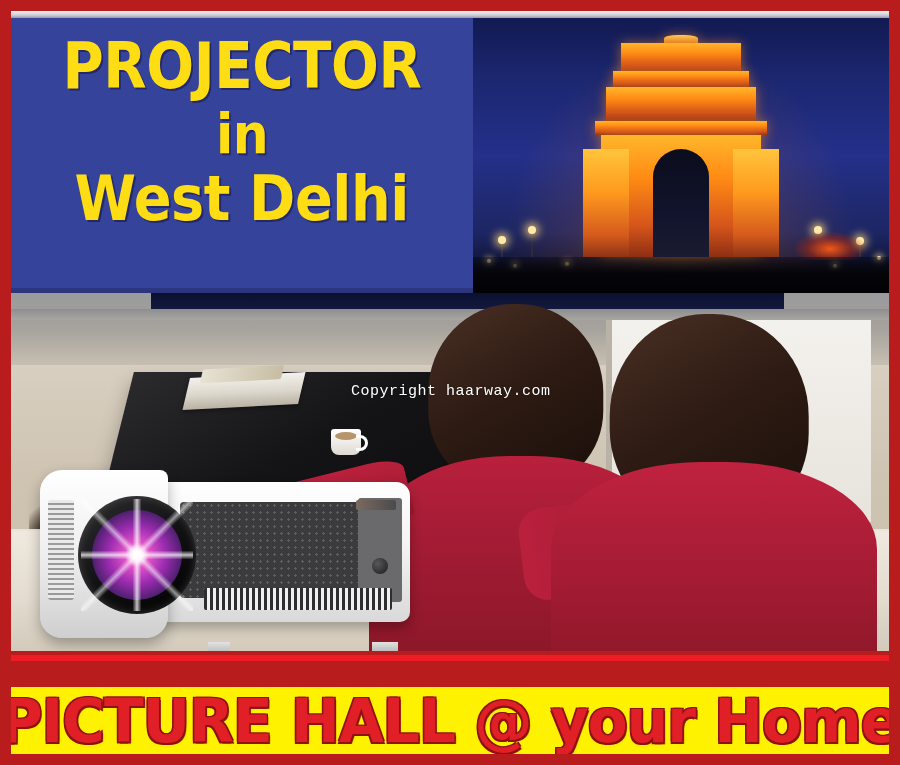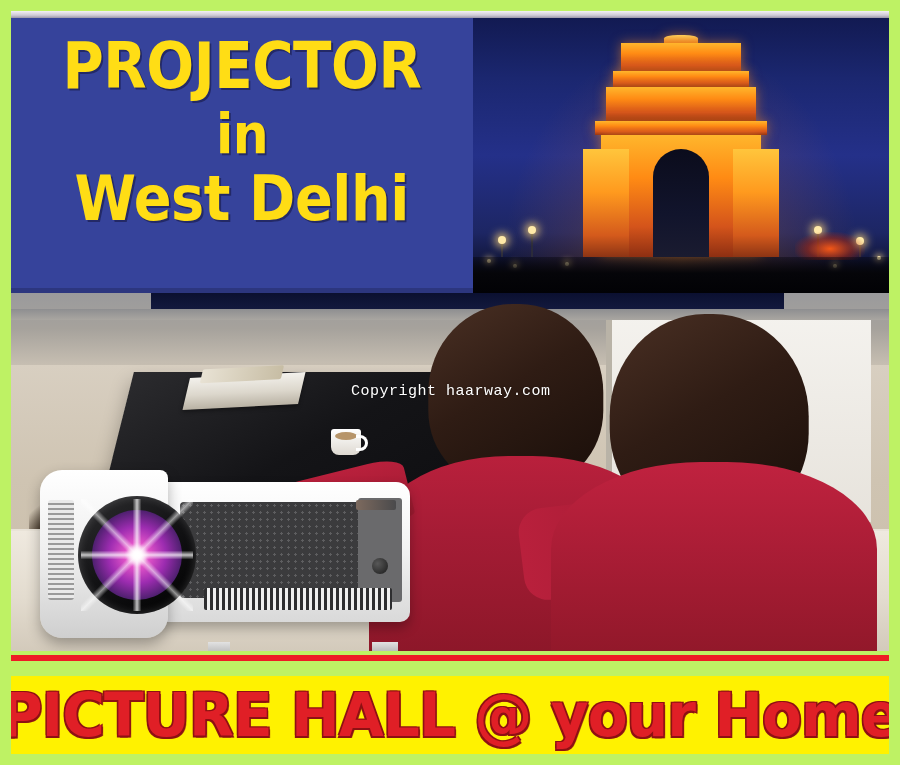--- a/index.html
+++ b/index.html
@@ -2,21 +2,21 @@
 <html><head>
 <meta charset="utf-8">
 <style>
   * { margin:0; padding:0; box-sizing:border-box; }
   html,body { background:#ffffff; }
   body { font-family:"Liberation Sans", sans-serif; }
 
   #poster {
     position:relative;
     width:900px; height:765px;
-    background:#bef264;
+    background:#b91c1c;
     overflow:hidden;
   }
 
   
   .top-section {
     position:absolute;
     left:11px; top:11px;
     width:878px; height:282px;
     overflow:hidden;
     background:#3a4aa0;
@@ -241,21 +241,21 @@
       linear-gradient(135deg, rgba(255,255,255,0) 47%, rgba(255,255,255,0.55) 50%, rgba(255,255,255,0) 53%);
     pointer-events:none;
   }
   .pj-foot { position:absolute; left:168px; bottom:-8px; width:22px; height:16px;
              background:linear-gradient(to bottom,#e2e2e2,#a8a8a8); border-radius:0 0 6px 6px; }
   .pj-foot2{ position:absolute; left:332px; bottom:-4px; width:26px; height:12px;
              background:linear-gradient(to bottom,#e2e2e2,#b0b0b0); border-radius:0 0 4px 4px; }
 
   
   .bottom-banner {
-    position:absolute; left:11px; bottom:11px; width:878px; height:78px;
+    position:absolute; left:11px; bottom:11px; width:878px; height:67px;
     background:#fff200;
     display:flex; align-items:center; justify-content:center;
     overflow:hidden;
   }
   .tagline {
     font-family:"DejaVu Sans", sans-serif;
     font-weight:bold;
     font-size:60px;
     color:#e01f26;
     letter-spacing:-1px;

